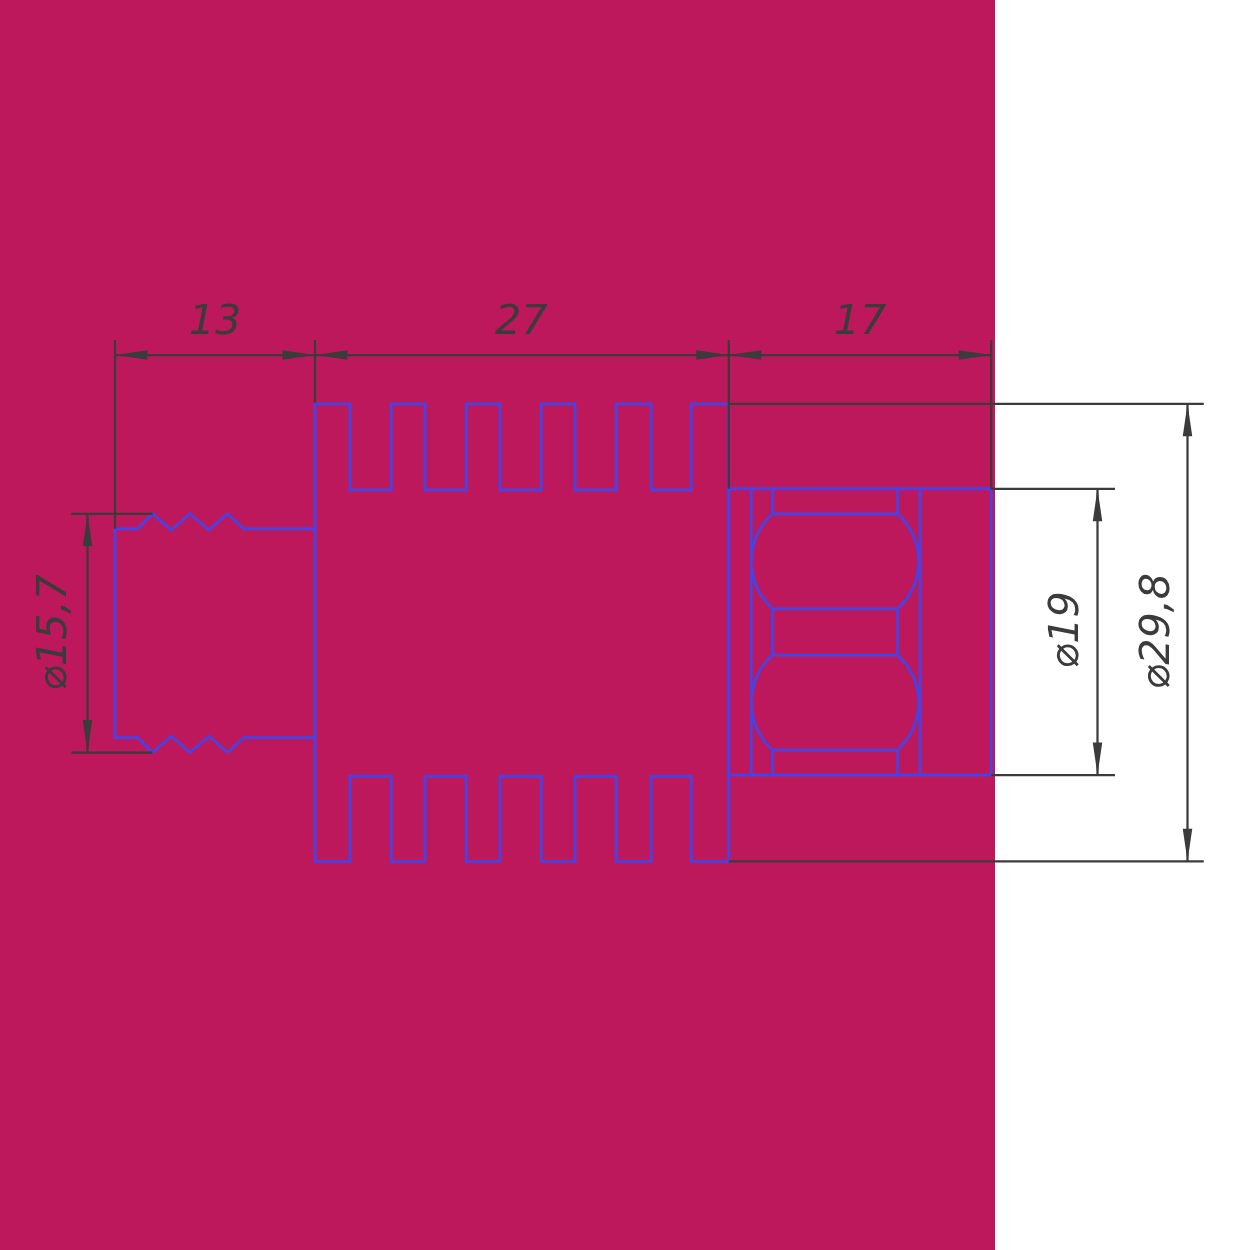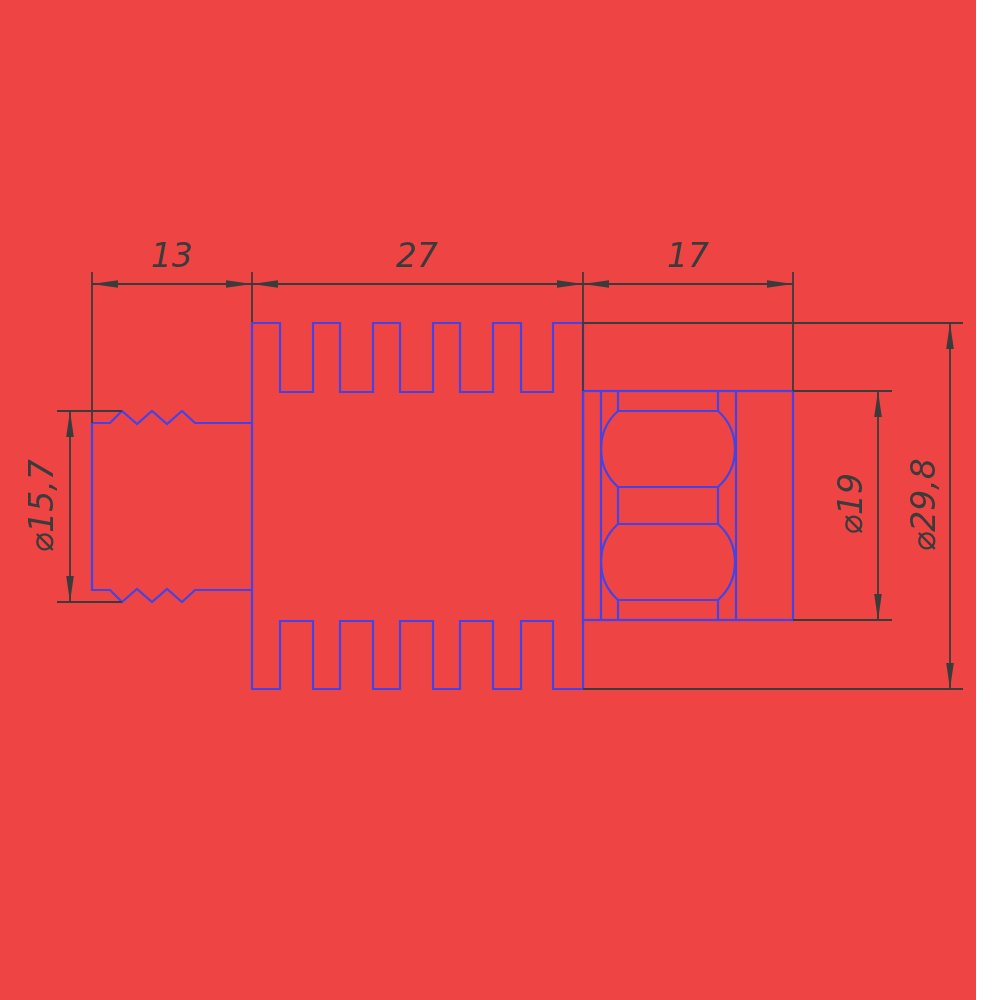--- a/index.html
+++ b/index.html
@@ -4,24 +4,24 @@
 <style>
   html, body {
     margin: 0;
     padding: 0;
     background: #ffffff;
     width: 1000px;
     height: 1000px;
     overflow: hidden;
   }
   .canvas {
-    width: 976px;
+    width: 796px;
     height: 1000px;
     position: relative;
-    background: #ef4444;
+    background: #be185d;
   }
   svg { display: block; }
   .dim-text {
     font-family: "DejaVu Sans", sans-serif;
     font-style: italic;
     font-size: 33px;
     text-anchor: middle;
   }
 </style>
 </head>

